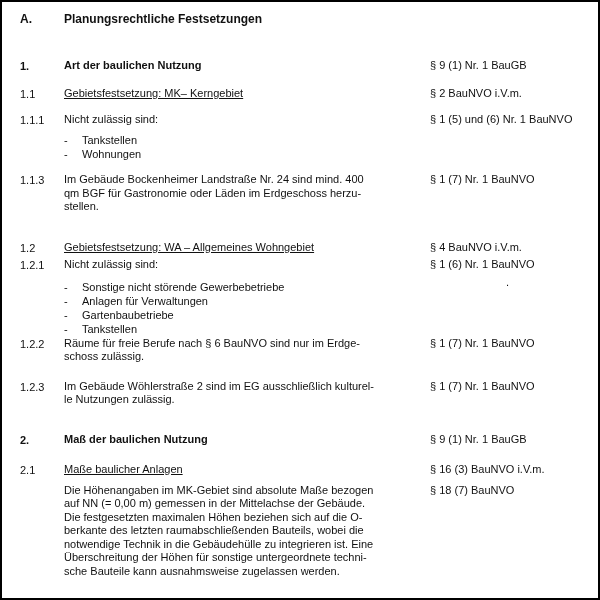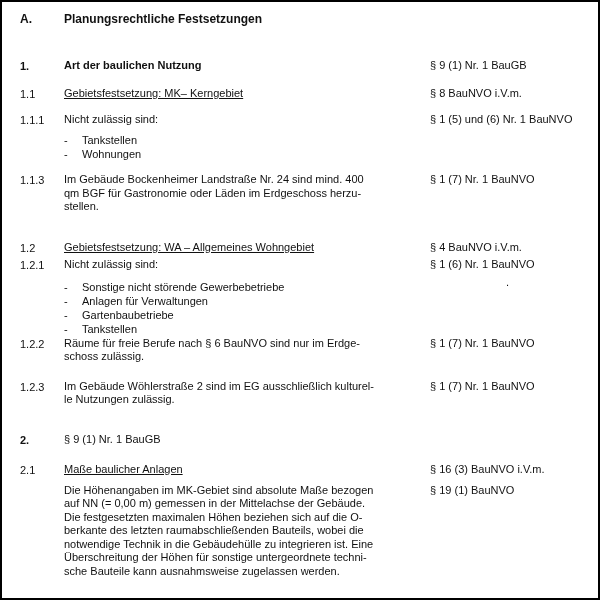--- a/index.html
+++ b/index.html
@@ -40,21 +40,21 @@
 
   <div class="row" style="margin-top:32px">
     <div class="num b">1.</div>
     <div class="body b">Art der baulichen Nutzung</div>
     <div class="ref">§ 9 (1) Nr. 1 BauGB</div>
   </div>
 
   <div class="row" style="margin-top:14px">
     <div class="num">1.1</div>
     <div class="body"><span class="u">Gebietsfestsetzung: MK– Kerngebiet</span></div>
-    <div class="ref">§ 8 BauNVO i.V.m.</div>
+    <div class="ref">§ 2 BauNVO i.V.m.</div>
   </div>
 
   <div class="row" style="margin-top:12px">
     <div class="num">1.1.1</div>
     <div class="body">Nicht zulässig sind:</div>
     <div class="ref">§ 1 (5) und (6) Nr. 1 BauNVO</div>
   </div>
 
   <div class="bullets" style="margin-top:6px">
     <div class="bullet">
@@ -118,34 +118,35 @@
 
   <div class="row" style="margin-top:16px">
     <div class="num">1.2.3</div>
     <div class="body">Im Gebäude Wöhlerstraße 2 sind im EG ausschließlich kulturel-
 le Nutzungen zulässig.</div>
     <div class="ref">§ 1 (7) Nr. 1 BauNVO</div>
   </div>
 
   <div class="row" style="margin-top:26px">
     <div class="num b">2.</div>
+    <div class="body b">Maß der baulichen Nutzung</div>
     <div class="ref">§ 9 (1) Nr. 1 BauGB</div>
   </div>
 
   <div class="row" style="margin-top:16px">
     <div class="num">2.1</div>
     <div class="body"><span class="u">Maße baulicher Anlagen</span></div>
     <div class="ref">§ 16 (3) BauNVO i.V.m.</div>
   </div>
 
   <div class="row" style="margin-top:7px">
     <div class="num"></div>
     <div class="body">Die Höhenangaben im MK-Gebiet sind absolute Maße bezogen
 auf NN (= 0,00 m) gemessen in der Mittelachse der Gebäude.
 Die festgesetzten maximalen Höhen beziehen sich auf die O-
 berkante des letzten raumabschließenden Bauteils, wobei die
 notwendige Technik in die Gebäudehülle zu integrieren ist. Eine
 Überschreitung der Höhen für sonstige untergeordnete techni-
 sche Bauteile kann ausnahmsweise zugelassen werden.</div>
-    <div class="ref">§ 19 (1) BauNVO</div>
+    <div class="ref">§ 18 (7) BauNVO</div>
   </div>
 
 </div>
 
 </body></html>

